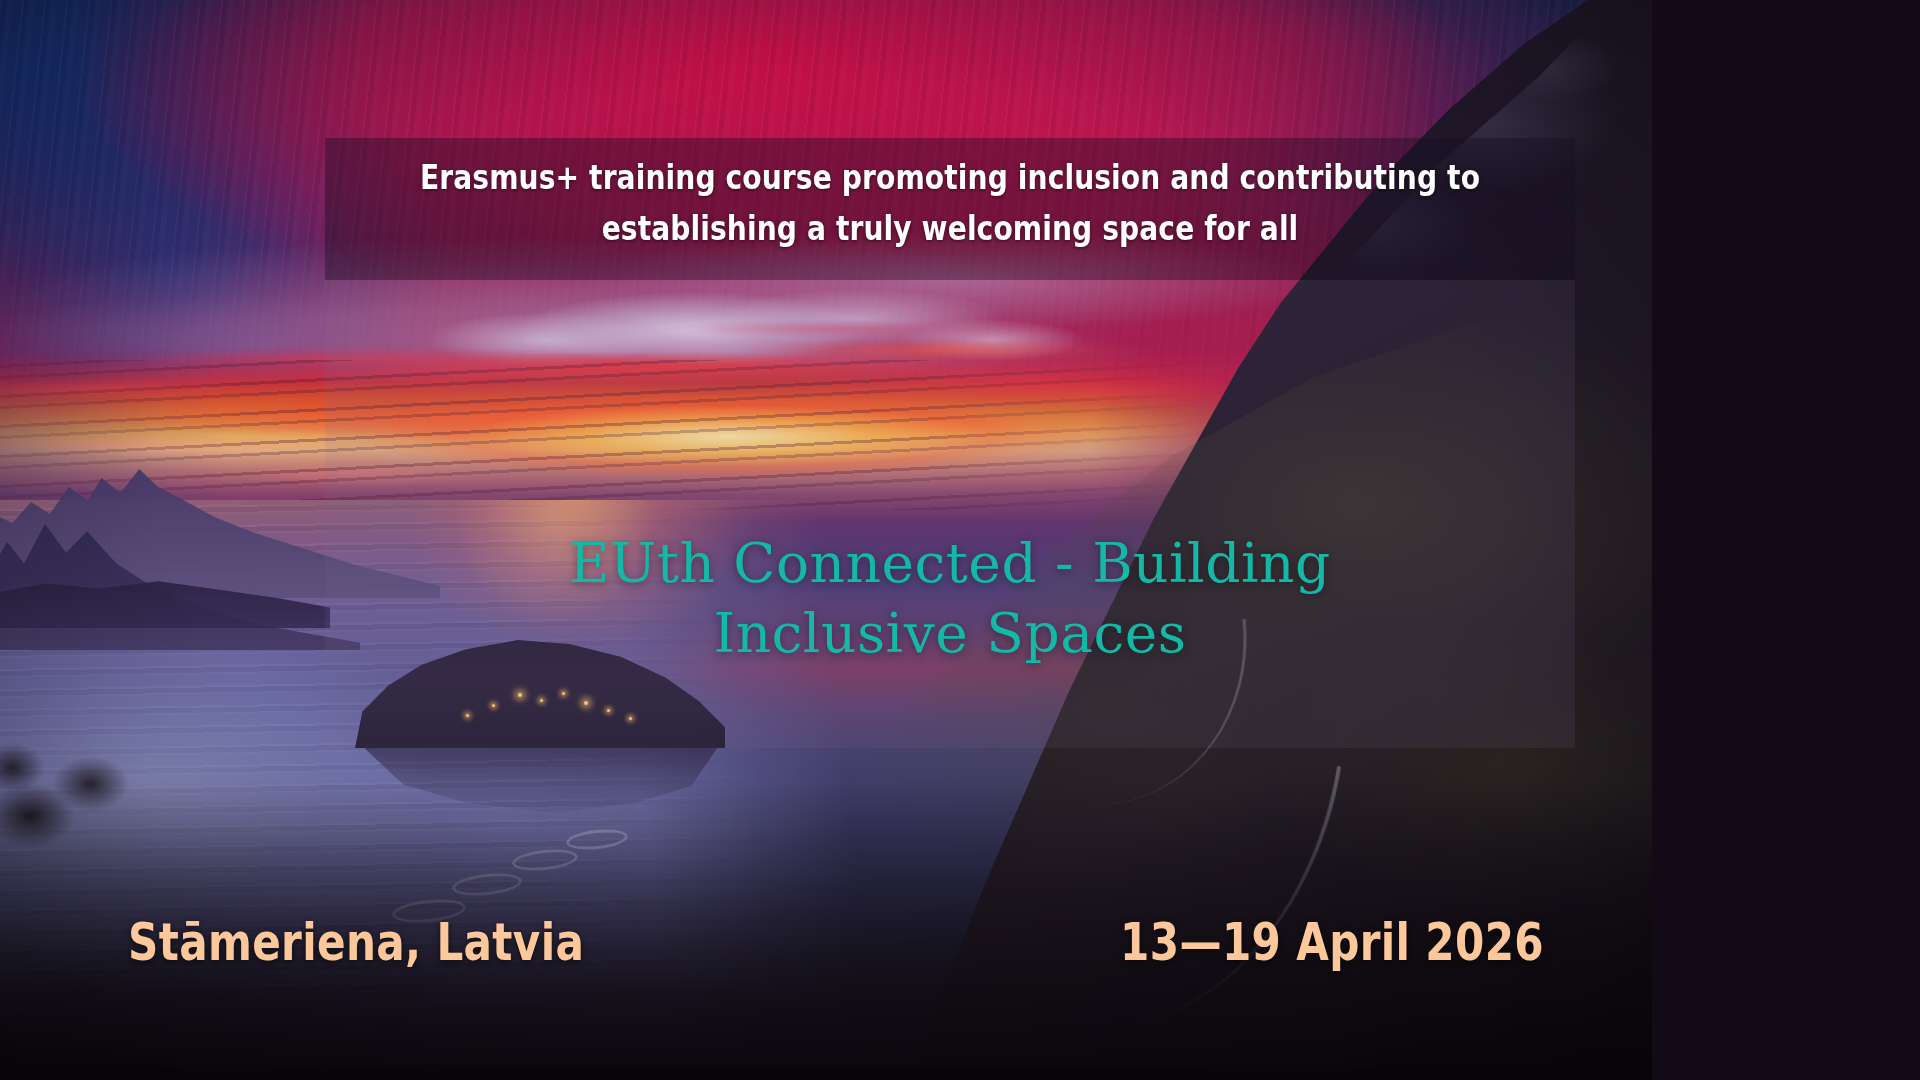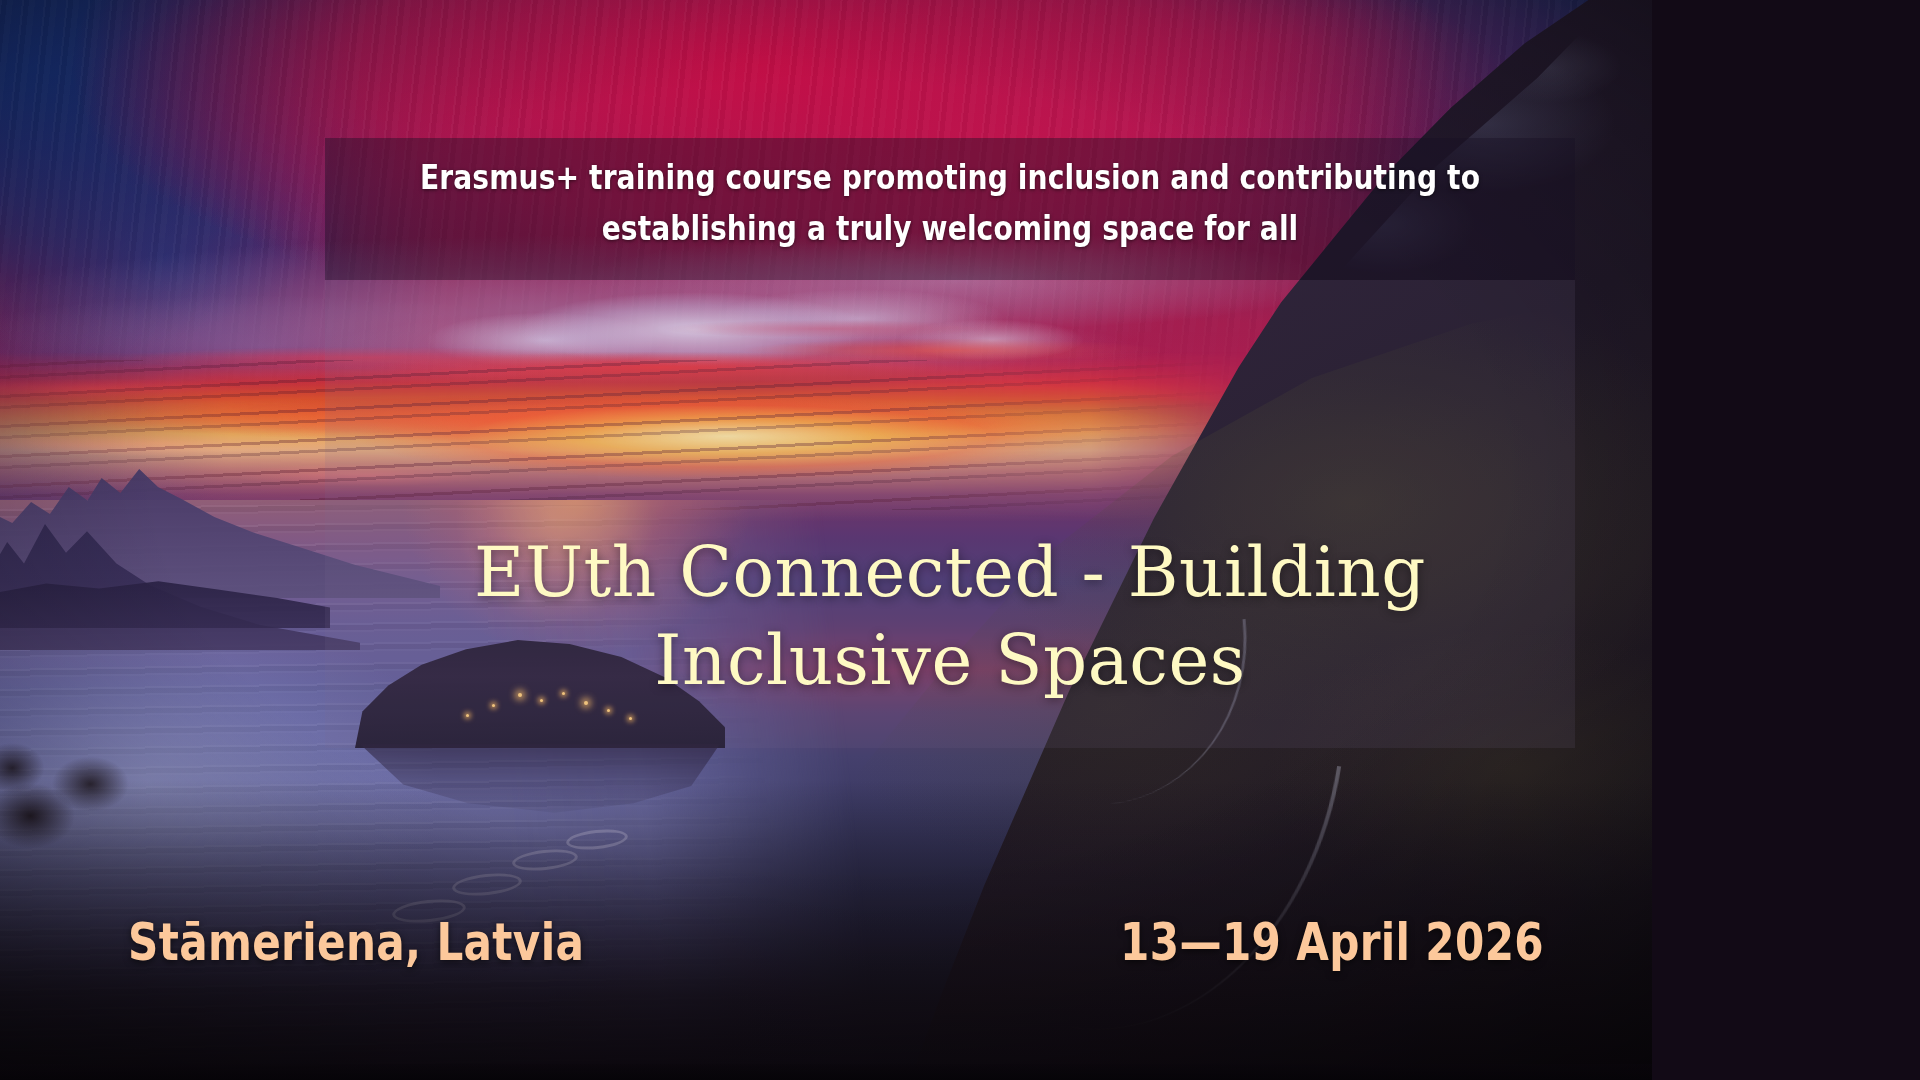--- a/index.html
+++ b/index.html
@@ -331,24 +331,24 @@
     transform:scaleX(.92);
     transform-origin:center top;
     text-shadow:0 1px 4px rgba(0,0,0,.55);
     white-space:pre-line;
   }
 
   .title{
     position:absolute;
     left:300px; top:528px; width:1300px;
     text-align:center;
-    color:#fef9c3;
+    color:#14b8a6;
     font-family:"DejaVu Serif","Liberation Serif", serif;
     font-weight:400;
-    font-size:69px;
+    font-size:55px;
     line-height:1.28;
     letter-spacing:.5px;
     text-shadow:0 2px 10px rgba(0,0,0,.42);
     white-space:pre-line;
   }
 
   .foot{
     position:absolute; bottom:108px;
     color:#FCC89B;
     font-family:"DejaVu Sans Condensed","Liberation Sans Narrow","Liberation Sans", sans-serif;

